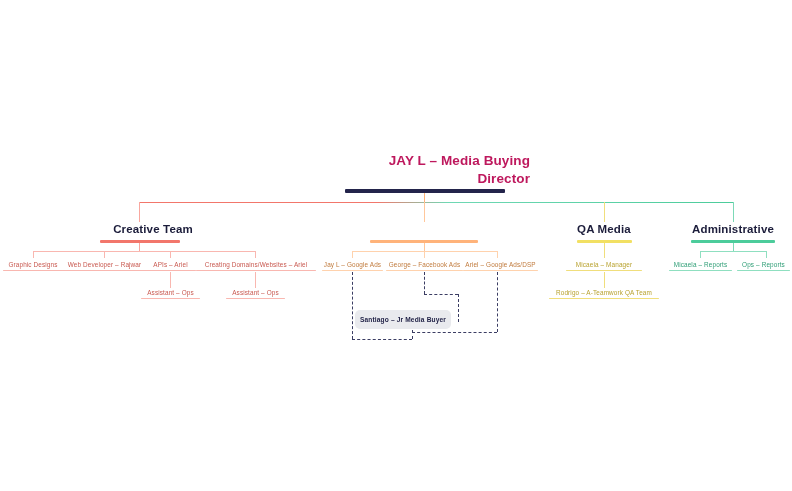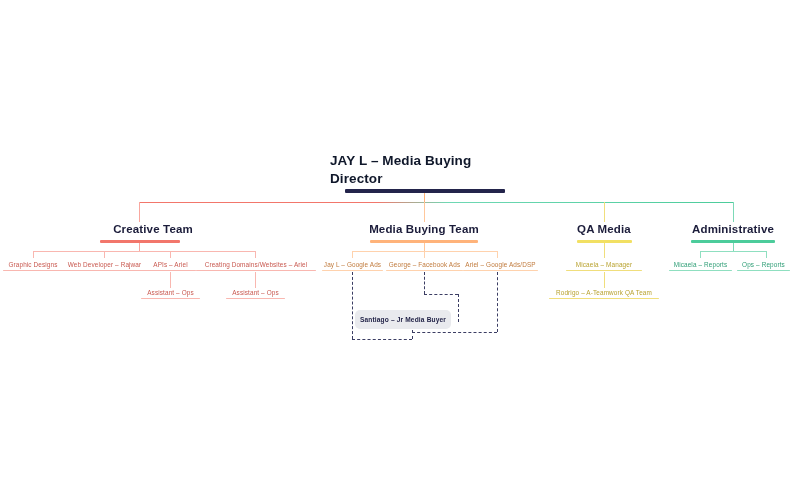--- a/index.html
+++ b/index.html
@@ -22,26 +22,26 @@
   }
 
   .hline { position: absolute; height: 1px; }
   .vline { position: absolute; width: 1px; }
 
   .bar { position: absolute; height: 3px; border-radius: 1px; }
 
   
   .root-title {
     position: absolute;
-    text-align: left;
+    text-align: right;
     font-size: 13.5px;
     font-weight: bold;
     line-height: 18px;
     letter-spacing: .1px;
-    color: #0f172a;
+    color: #be185d;
   }
   .root-bar {
     position: absolute;
     height: 4px;
     background: #23244b;
     border-radius: 1px;
   }
 
   
   .team-title {
@@ -115,21 +115,20 @@
 
   <div class="vline" style="left:139px; top:202px; height:20px; background:#f9a79f;"></div>
   <div class="vline" style="left:424px; top:202px; height:20px; background:#ffc79b;"></div>
   <div class="vline" style="left:604px; top:202px; height:20px; background:#f0de7c;"></div>
   <div class="vline" style="left:733px; top:202px; height:20px; background:#7cd9b7;"></div>
 
   <div class="team-title" style="left:83px; top:223px; width:140px;">Creative Team</div>
   <div class="bar" style="left:100px; top:240px; width:80px; background:#f2766b;"></div>
   <div class="vline" style="left:139px; top:243px; height:8px; background:#f9a79f;"></div>
 
-  <div class="team-title" style="left:349px; top:223px; width:150px;">Media Buying Team</div>
   <div class="bar" style="left:370px; top:240px; width:108px; background:#ffb37a;"></div>
   <div class="vline" style="left:424px; top:243px; height:8px; background:#ffc79b;"></div>
 
   <div class="team-title" style="left:549px; top:223px; width:110px;">QA Media</div>
   <div class="bar" style="left:577px; top:240px; width:55px; background:#f2e063;"></div>
 
   <div class="team-title" style="left:673px; top:223px; width:120px;">Administrative</div>
   <div class="bar" style="left:691px; top:240px; width:84px; background:#4ccc9b;"></div>
   <div class="vline" style="left:733px; top:243px; height:8px; background:#7cd9b7;"></div>
 

